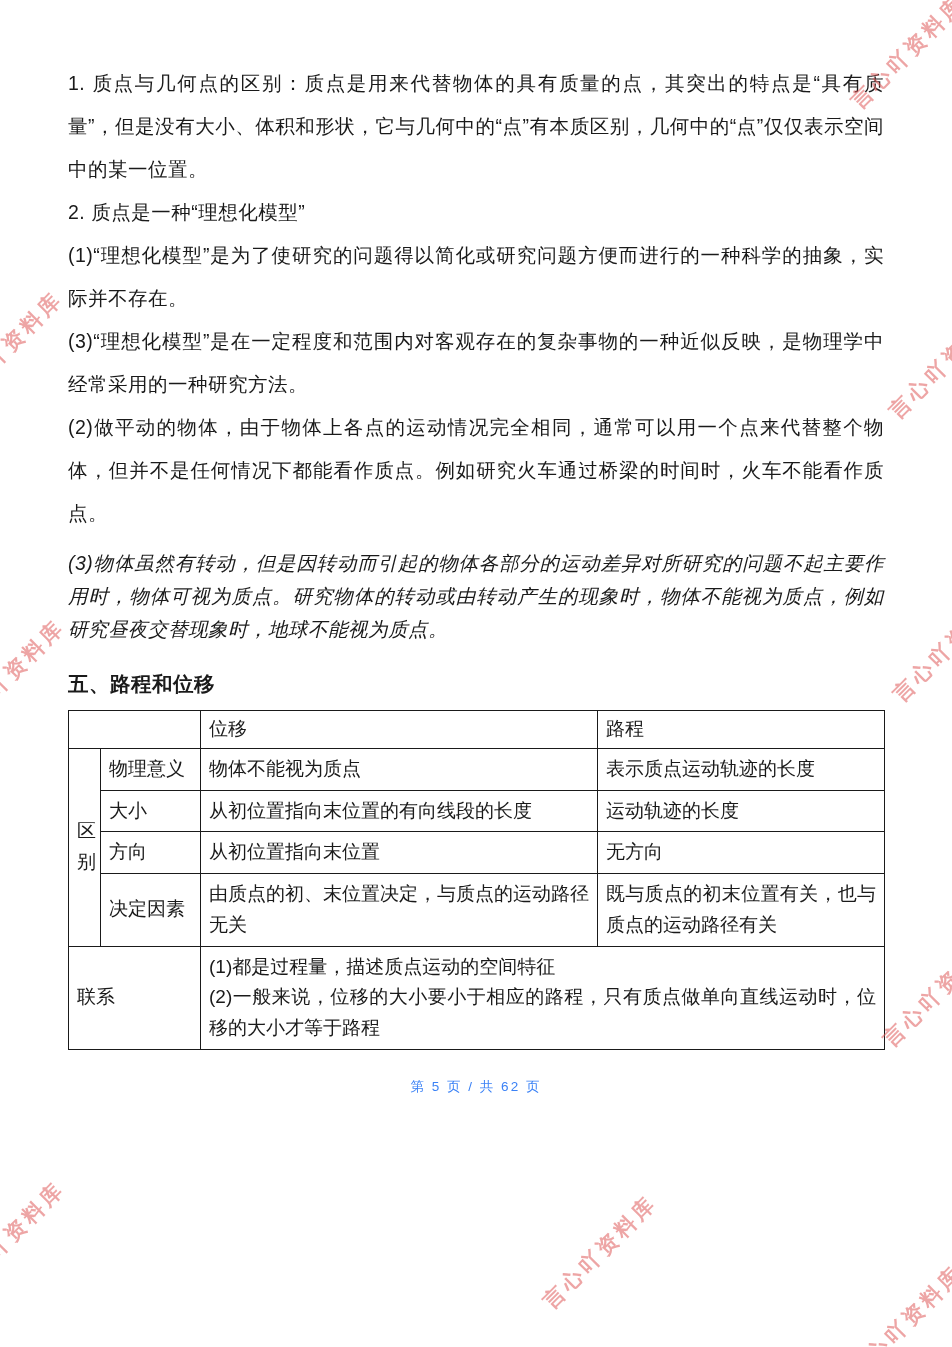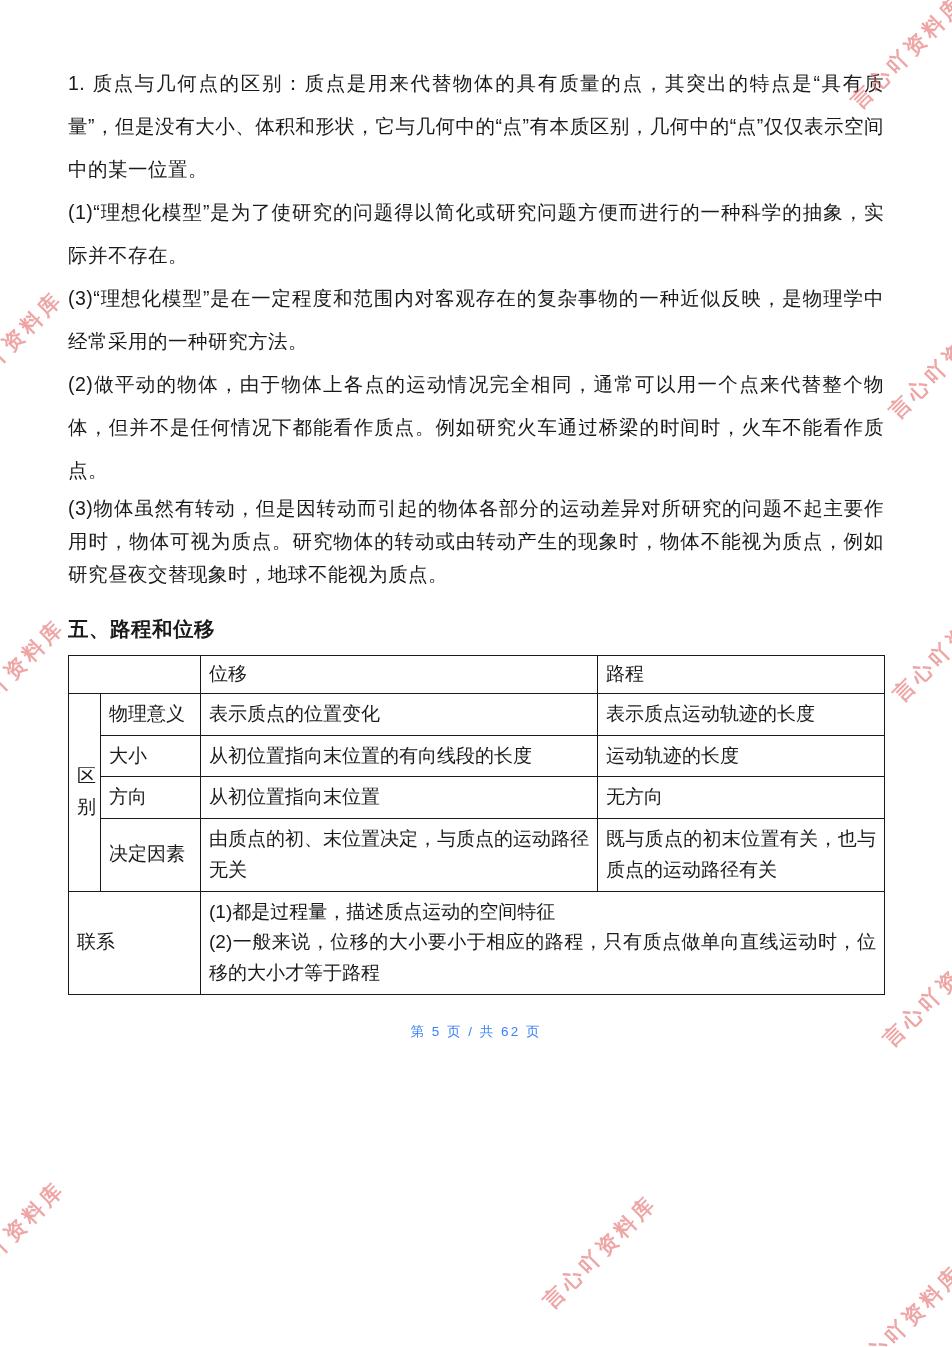--- a/index.html
+++ b/index.html
@@ -21,21 +21,22 @@
     z-index: 1;
   }
   .para {
     font-size: 19.5px;
     line-height: 43px;
     text-align: justify;
     letter-spacing: 0.5px;
   }
   .para.tight {
     line-height: 33px;
-    margin-top: 0;
+    margin-top: 12px;
+    font-style: italic;
   }
   .heading {
     font-size: 20.5px;
     font-weight: bold;
     margin: 24px 0 12px 0;
     letter-spacing: 0.5px;
   }
   table.cmp {
     border-collapse: collapse;
     width: 816px;
@@ -91,20 +92,21 @@
   <span class="wm" style="left:8px;   top:676px;">言心吖资料库</span>
   <span class="wm" style="left:950px; top:645px;">言心吖资料库</span>
   <span class="wm" style="left:940px; top:990px;">言心吖资料库</span>
   <span class="wm" style="left:8px;   top:1238px;">言心吖资料库</span>
   <span class="wm" style="left:600px; top:1252px;">言心吖资料库</span>
   <span class="wm" style="left:906px; top:1322px;">言心吖资料库</span>
 
   <div class="content">
 
     <div class="para">1. 质点与几何点的区别：质点是用来代替物体的具有质量的点，其突出的特点是“具有质量”，但是没有大小、体积和形状，它与几何中的“点”有本质区别，几何中的“点”仅仅表示空间中的某一位置。</div>
+    <div class="para">2. 质点是一种“理想化模型”</div>
     <div class="para">(1)“理想化模型”是为了使研究的问题得以简化或研究问题方便而进行的一种科学的抽象，实际并不存在。</div>
     <div class="para">(3)“理想化模型”是在一定程度和范围内对客观存在的复杂事物的一种近似反映，是物理学中经常采用的一种研究方法。</div>
     <div class="para">(2)做平动的物体，由于物体上各点的运动情况完全相同，通常可以用一个点来代替整个物体，但并不是任何情况下都能看作质点。例如研究火车通过桥梁的时间时，火车不能看作质点。</div>
     <div class="para tight">(3)物体虽然有转动，但是因转动而引起的物体各部分的运动差异对所研究的问题不起主要作用时，物体可视为质点。研究物体的转动或由转动产生的现象时，物体不能视为质点，例如研究昼夜交替现象时，地球不能视为质点。</div>
 
     <div class="heading">五、路程和位移</div>
 
     <table class="cmp">
       <colgroup>
         <col style="width:32px">
@@ -114,21 +116,21 @@
       </colgroup>
       <tbody>
         <tr class="hrow">
           <td colspan="2"></td>
           <td>位移</td>
           <td>路程</td>
         </tr>
         <tr>
           <td rowspan="4" class="group">区别</td>
           <td class="rlabel">物理意义</td>
-          <td>表示质点的位置变化</td>
+          <td>物体不能视为质点</td>
           <td>表示质点运动轨迹的长度</td>
         </tr>
         <tr>
           <td class="rlabel">大小</td>
           <td>从初位置指向末位置的有向线段的长度</td>
           <td>运动轨迹的长度</td>
         </tr>
         <tr>
           <td class="rlabel">方向</td>
           <td>从初位置指向末位置</td>

